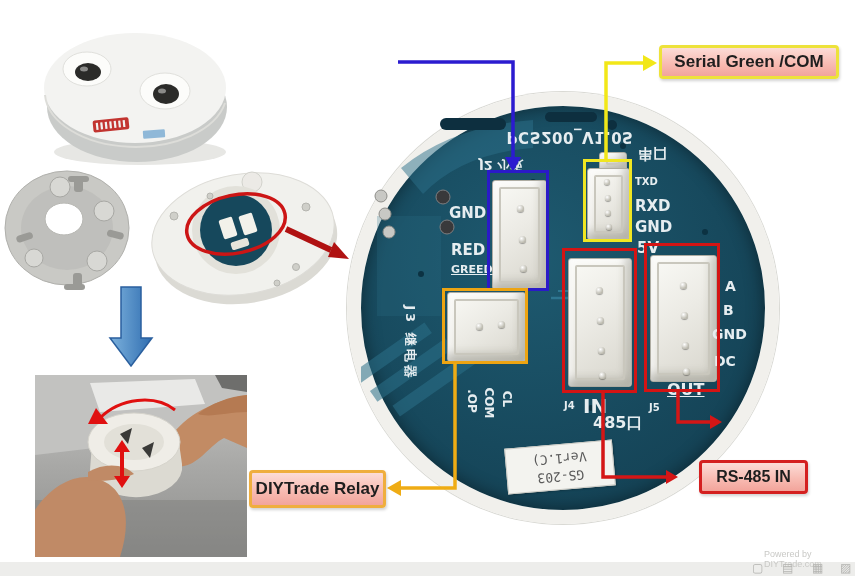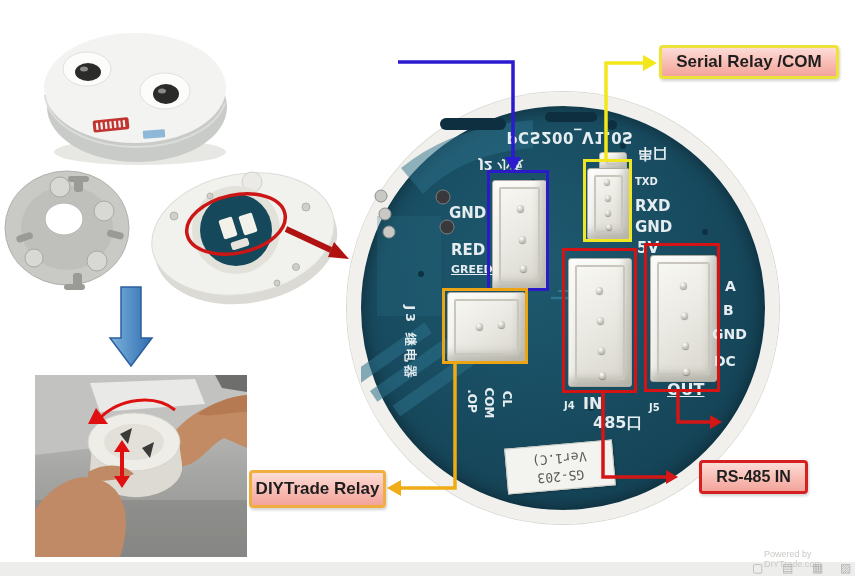--- a/index.html
+++ b/index.html
@@ -239,21 +239,21 @@
     <div class="silk" style="left:274px;top:91px;font-size:15px;">RXD</div>
     <div class="silk" style="left:274px;top:112px;font-size:15px;">GND</div>
     <div class="silk" style="left:276px;top:133px;font-size:15px;">5V</div>
 
     <div class="silk" style="left:364px;top:172px;font-size:14px;">A</div>
     <div class="silk" style="left:362px;top:196px;font-size:14px;">B</div>
     <div class="silk" style="left:351px;top:220px;font-size:14px;">GND</div>
     <div class="silk" style="left:353px;top:247px;font-size:14px;">DC</div>
 
     <div class="silk" style="left:203px;top:294px;font-size:10px;">J4</div>
-    <div class="silk" style="left:222px;top:288px;font-size:16px;">IN</div>
+    <div class="silk" style="left:222px;top:288px;font-size:20px;">IN</div>
     <div class="silk" style="left:288px;top:296px;font-size:10px;">J5</div>
     <div class="silk" style="left:306px;top:274px;font-size:16px;text-decoration:underline;">OUT</div>
     <div class="silk" style="left:232px;top:307px;font-size:16px;">485口</div>
 
     <div class="silk rot90" style="left:3px;top:228px;width:92px;text-align:center;font-size:13px;letter-spacing:3px;">J3 继电器</div>
     <div class="silk rot90" style="left:94px;top:288px;width:34px;text-align:center;font-size:12px;">.OP</div>
     <div class="silk rot90" style="left:111px;top:290px;width:34px;text-align:center;font-size:12px;">COM</div>
     <div class="silk rot90" style="left:129px;top:286px;width:34px;text-align:center;font-size:12px;">CL</div>
 
     <div id="sticker">
@@ -292,21 +292,21 @@
     </g>
 
     <ellipse cx="236" cy="224" rx="50" ry="29" transform="rotate(-12 236 224)" stroke="#cc1515" stroke-width="3.5" fill="none"></ellipse>
     <g>
       <path d="M286,229 L331,250" stroke="#b01212" stroke-width="6" fill="none"></path>
       <polygon points="328,257 334,242 349,259" fill="#b01212"></polygon>
     </g>
   </svg>
 
   <div class="callout" id="lbl-serial">
-    <span>Serial Relay /COM</span>
+    <span>Serial Green /COM</span>
   </div>
   <div class="callout" id="lbl-relay">
     <span>DIYTrade Relay</span>
   </div>
   <div class="callout" id="lbl-rsin" style="font-size:16px;margin-left:20px;">
     <span>RS-485 IN</span>
   </div>
 
   <div id="footer-bar"></div>
   <div id="watermark">Powered by DIYTrade.com</div>

